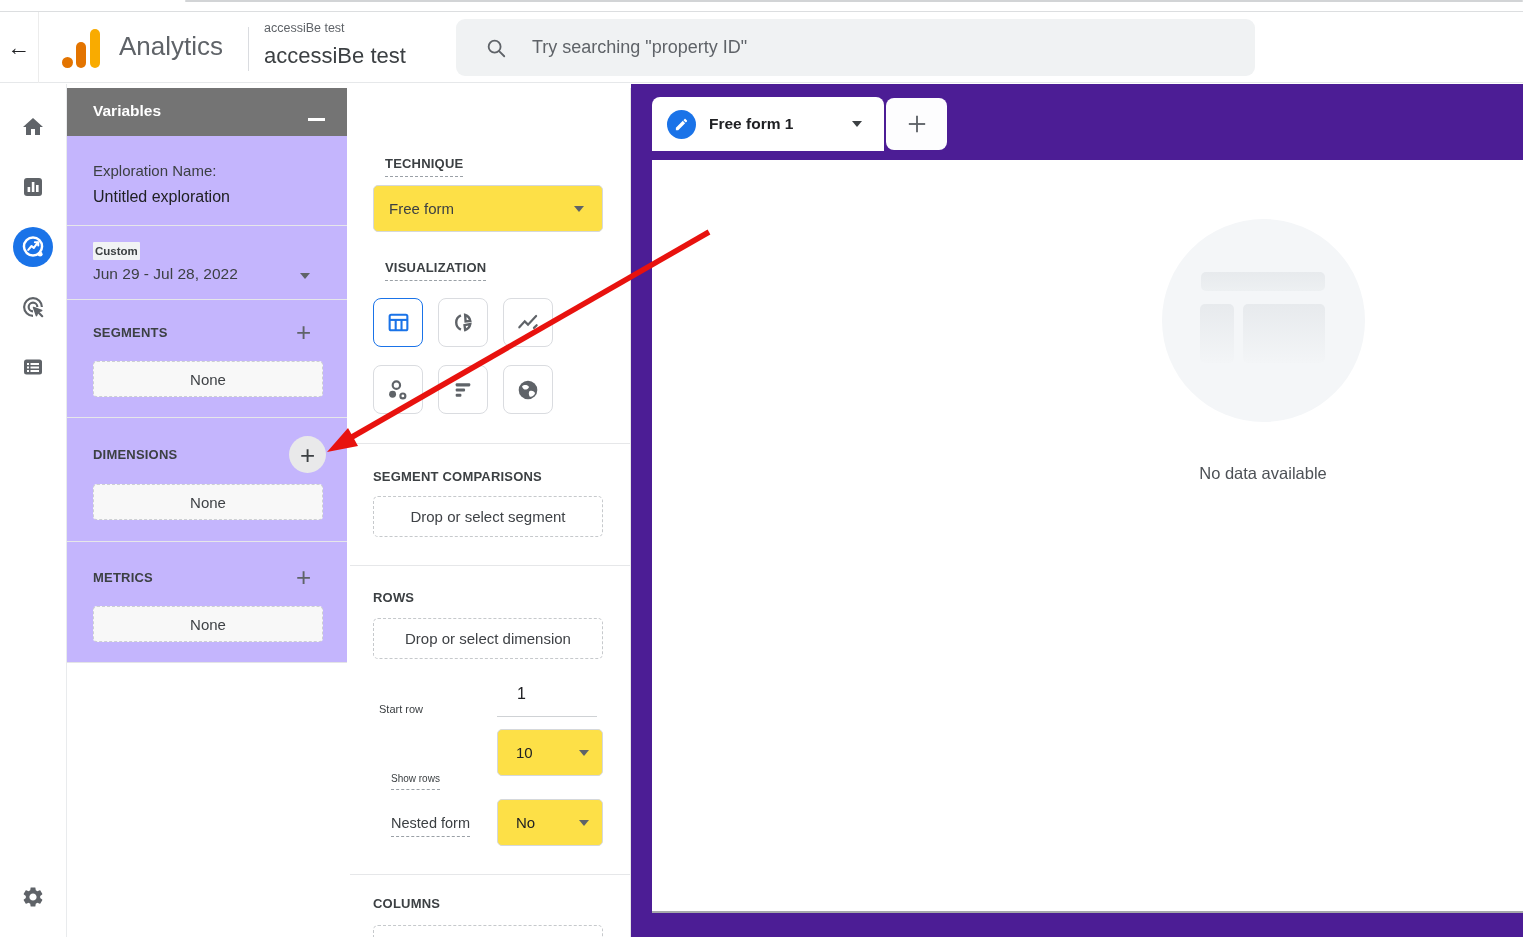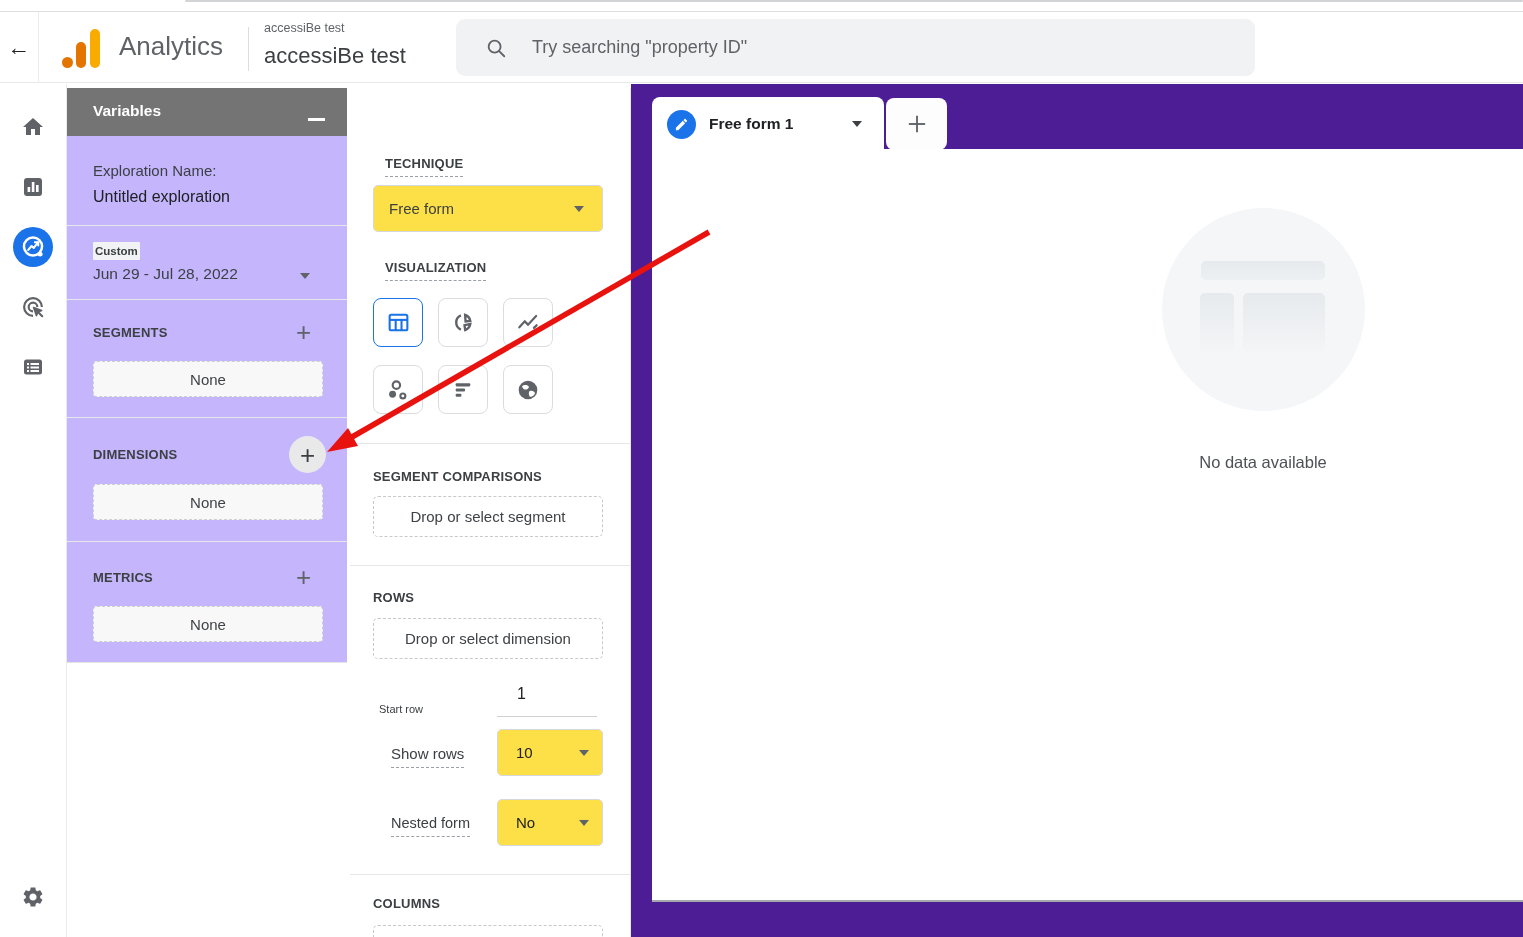--- a/index.html
+++ b/index.html
@@ -77,21 +77,21 @@
   
   #main { left:631px; top:84px; width:892px; height:853px; background:#4c1d95; }
   #tab { position:absolute; left:21px; top:13px; width:232px; height:54px; background:#fff;
          border-radius:8px 8px 0 0; display:flex; align-items:center; cursor:pointer; }
   #tab .pencil { width:29px; height:29px; border-radius:50%; background:#1a73e8; margin-left:15px;
                  display:flex; align-items:center; justify-content:center; }
   #tab .lbl { margin-left:13px; font-size:15.5px; font-weight:bold; color:#202124; }
   #tab .caret { margin-left:auto; margin-right:22px; border-top-color:#3c4043; }
   #plus-tab { position:absolute; left:255px; top:14px; width:61px; height:52px; background:#fdfdfe;
               border-radius:8px; display:flex; align-items:center; justify-content:center; cursor:pointer; }
-  #canvas { position:absolute; left:21px; top:65px; right:0; height:753px; background:#fff;
+  #canvas { position:absolute; left:21px; top:76px; right:0; height:753px; background:#fff;
             border-bottom:2px solid #a6a9ab; }
   #ph-circle { position:absolute; left:510px; top:59px; width:203px; height:203px; border-radius:50%; background:#f4f6f8; }
   #ph-circle .tbar { position:absolute; left:39px; top:53px; width:124px; height:19px; border-radius:5px;
                      background:linear-gradient(#e7eaed,#edf0f2); }
   #ph-circle .lblk { position:absolute; left:38px; top:85px; width:34px; height:59px; border-radius:5px;
                      background:linear-gradient(#e7eaed,#f3f5f7); }
   #ph-circle .rblk { position:absolute; left:81px; top:85px; width:82px; height:59px; border-radius:5px;
                      background:linear-gradient(#e7eaed,#f3f5f7); }
   #no-data { position:absolute; left:411px; top:304px; width:400px; text-align:center;
              font-size:16.5px; color:#4d5156; }
@@ -264,21 +264,21 @@
   <div class="drop-box" style="top:408px">Drop or select segment</div>
   <div class="hdiv" style="top:477px"></div>
 
   <div class="sec-label abs" style="left:23px; top:502px">ROWS</div>
   <div class="drop-box" style="top:530px">Drop or select dimension</div>
 
   <div class="abs" style="left:29px; top:615px; font-size:11px">Start row</div>
   <div class="abs" style="left:167px; top:597px; font-size:16px; color:#202124">1</div>
   <div class="abs" style="left:147px; top:628px; width:100px; height:1px; background:#cfd2d5"></div>
 
-  <span class="dashed-u abs" style="left:29px; top:657px; font-size:15px">Show rows</span>
+  <span class="dashed-u abs" style="left:29px; top:685px; font-size:10px">Show rows</span>
   <div class="select" style="left:147px; top:641px; width:106px; height:47px">
     <span class="val" style="margin-left:18px; color:#202124">10</span>
     <span class="caret" style="margin-left:auto; margin-right:13px"></span>
   </div>
 
   <span class="dashed-u abs" style="left:29px; top:727px; font-size:14.5px">Nested form</span>
   <div class="select" style="left:147px; top:711px; width:106px; height:47px">
     <span class="val" style="margin-left:18px; color:#202124">No</span>
     <span class="caret" style="margin-left:auto; margin-right:13px"></span>
   </div>

